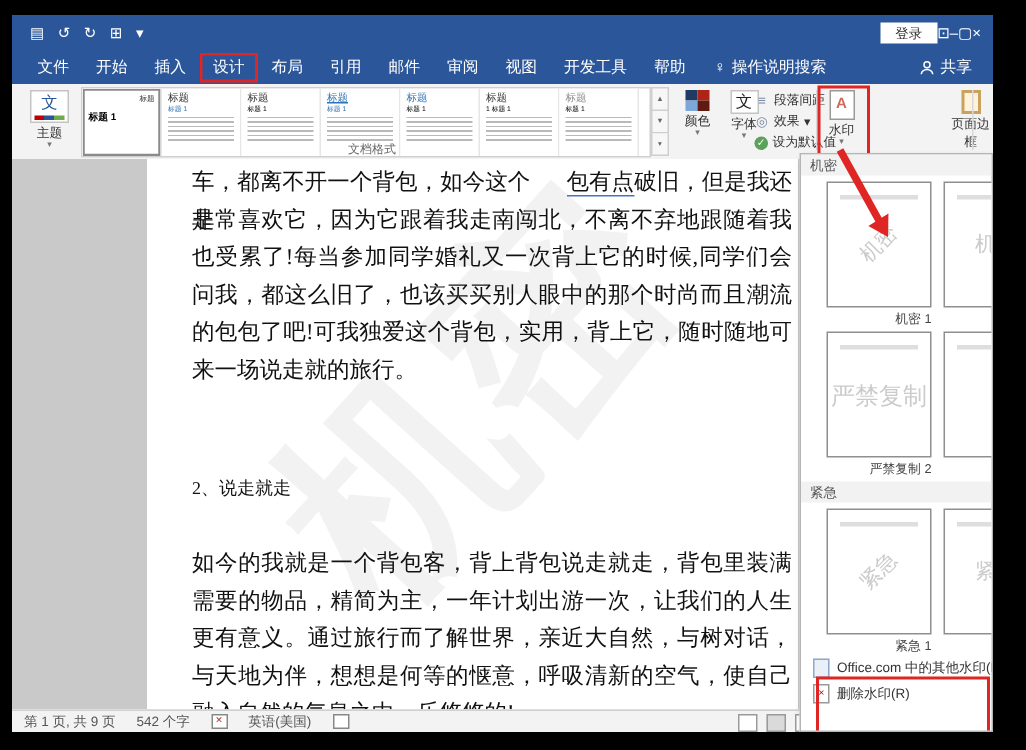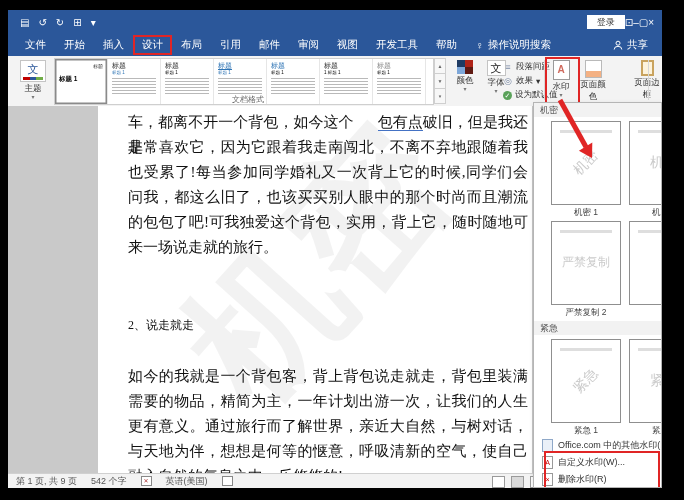--- a/index.html
+++ b/index.html
@@ -88,22 +88,22 @@
 
   
   .panel{position:absolute;left:525px;top:92px;width:129px;height:386px;background:#fff;border:1px solid #b5b5b5;
          box-shadow:2px 3px 5px rgba(0,0,0,.3);z-index:5;overflow:hidden;box-sizing:border-box;}
   .psec{position:absolute;left:0;width:127px;height:14px;background:#f2f2f2;font-size:9px;color:#555;line-height:14px;padding-left:6px;box-sizing:border-box;}
   .thumb{position:absolute;width:70px;height:84px;background:#fff;border:1px solid #8f8f8f;box-sizing:border-box;overflow:hidden;}
   .thumb .tline{position:absolute;left:8px;right:8px;top:8px;height:3px;background:#dedede;}
   .thumb .wmtx{position:absolute;left:0;right:0;top:32px;text-align:center;color:#cbcbcb;font-size:14px;
                font-family:"Liberation Serif",serif;white-space:nowrap;}
   .thumb .wmtx.diag{transform:rotate(-45deg);}
-  .thumb .wmtx.small{font-size:12px;}
-  .tlabel{position:absolute;width:70px;text-align:center;font-size:8.5px;color:#444;white-space:nowrap;}
+  .thumb .wmtx.small{font-size:16px;}
+  .tlabel{position:absolute;width:70px;text-align:right;font-size:8.5px;color:#444;white-space:nowrap;}
   .pmenu{position:absolute;left:0;width:127px;}
   .pmi{display:flex;align-items:center;gap:5px;height:17px;padding-left:8px;font-size:9px;color:#333;white-space:nowrap;}
   .mi-ico{width:9px;height:11px;border:1px solid #8fa8c8;background:#eaf0f8;flex:none;position:relative;font-size:7px;line-height:11px;text-align:center;color:#c00000;}
   .mi-ico.plain{background:#fff;border-color:#999;}
   .menu-redbox{position:absolute;left:10px;top:348px;width:112px;height:36px;border:2px solid #e02525;pointer-events:none;}
 
   .arrow-svg{position:absolute;left:540px;top:88px;z-index:8;pointer-events:none;}
 </style>
 </head>
 <body>
@@ -238,27 +238,20 @@
         </div>
       </div>
 
       <div class="vdiv" style="left:536px;"></div>
 
       <div class="rbtn wmbtn">
         <div class="wm-ico">A</div>
         <span class="lbl">水印</span>
         <span class="arr">▾</span>
       </div>
-      <div class="rbtn pagecolor">
-        <div class="pc-ico">
-            <i></i>
-          </div>
-        <span class="lbl">页面颜色</span>
-        <span class="arr">▾</span>
-      </div>
       <div class="rbtn pageborder">
         <div class="pb-ico"></div>
         <span class="lbl">页面边框</span>
       </div>
 
       <div class="vdiv" style="left:640px;"></div>
 
       <div class="grp">文档格式</div>
       <div class="wm-redbox"></div>
     </div>
@@ -334,24 +327,20 @@
       </div>
       <div class="tlabel" style="left:17px;top:322px;">紧急 1</div>
       <div class="tlabel" style="left:95px;top:322px;">紧急 2</div>
 
       <div class="pmenu" style="top:334px;">
         <div class="pmi">
           <span class="mi-ico"></span>
           <span>Office.com 中的其他水印(M)</span>
         </div>
         <div class="pmi">
-          <span class="mi-ico plain">A</span>
-          <span>自定义水印(W)...</span>
-        </div>
-        <div class="pmi">
           <span class="mi-ico plain">×</span>
           <span>删除水印(R)</span>
         </div>
       </div>
       <div class="menu-redbox"></div>
     </div>
 
     <svg class="arrow-svg" width="60" height="70">
       <line x1="12" y1="2" x2="38" y2="49" stroke="#e02525" stroke-width="5"></line>
       <polygon points="44,60 30.9,52.7 44.3,44.4" fill="#e02525"></polygon>

